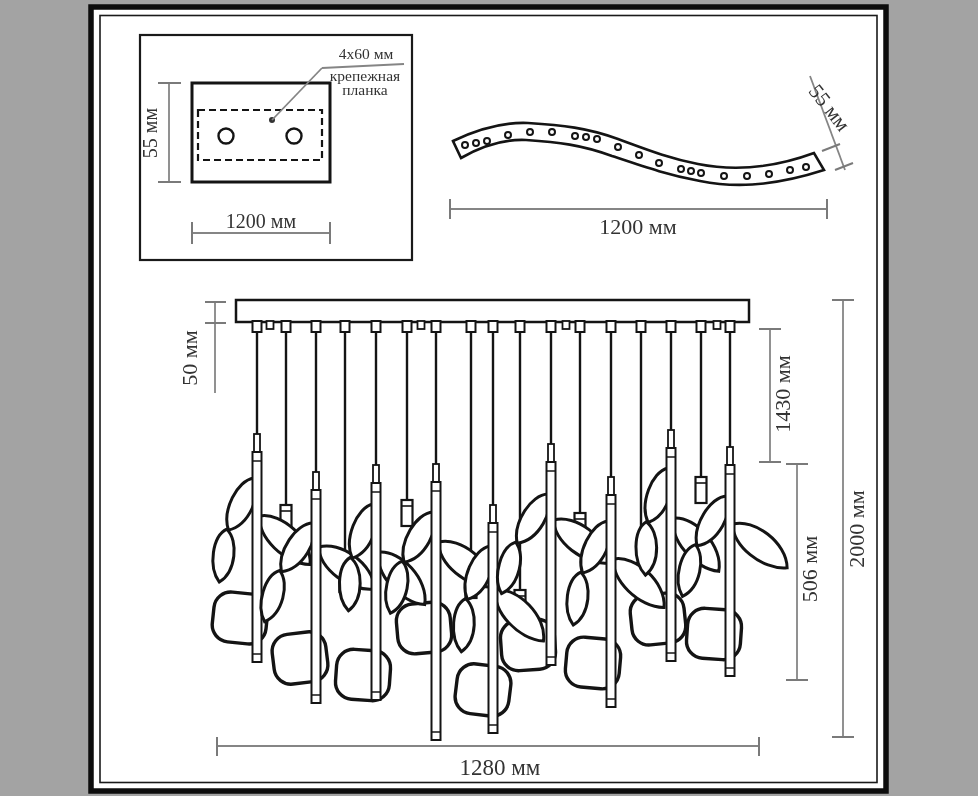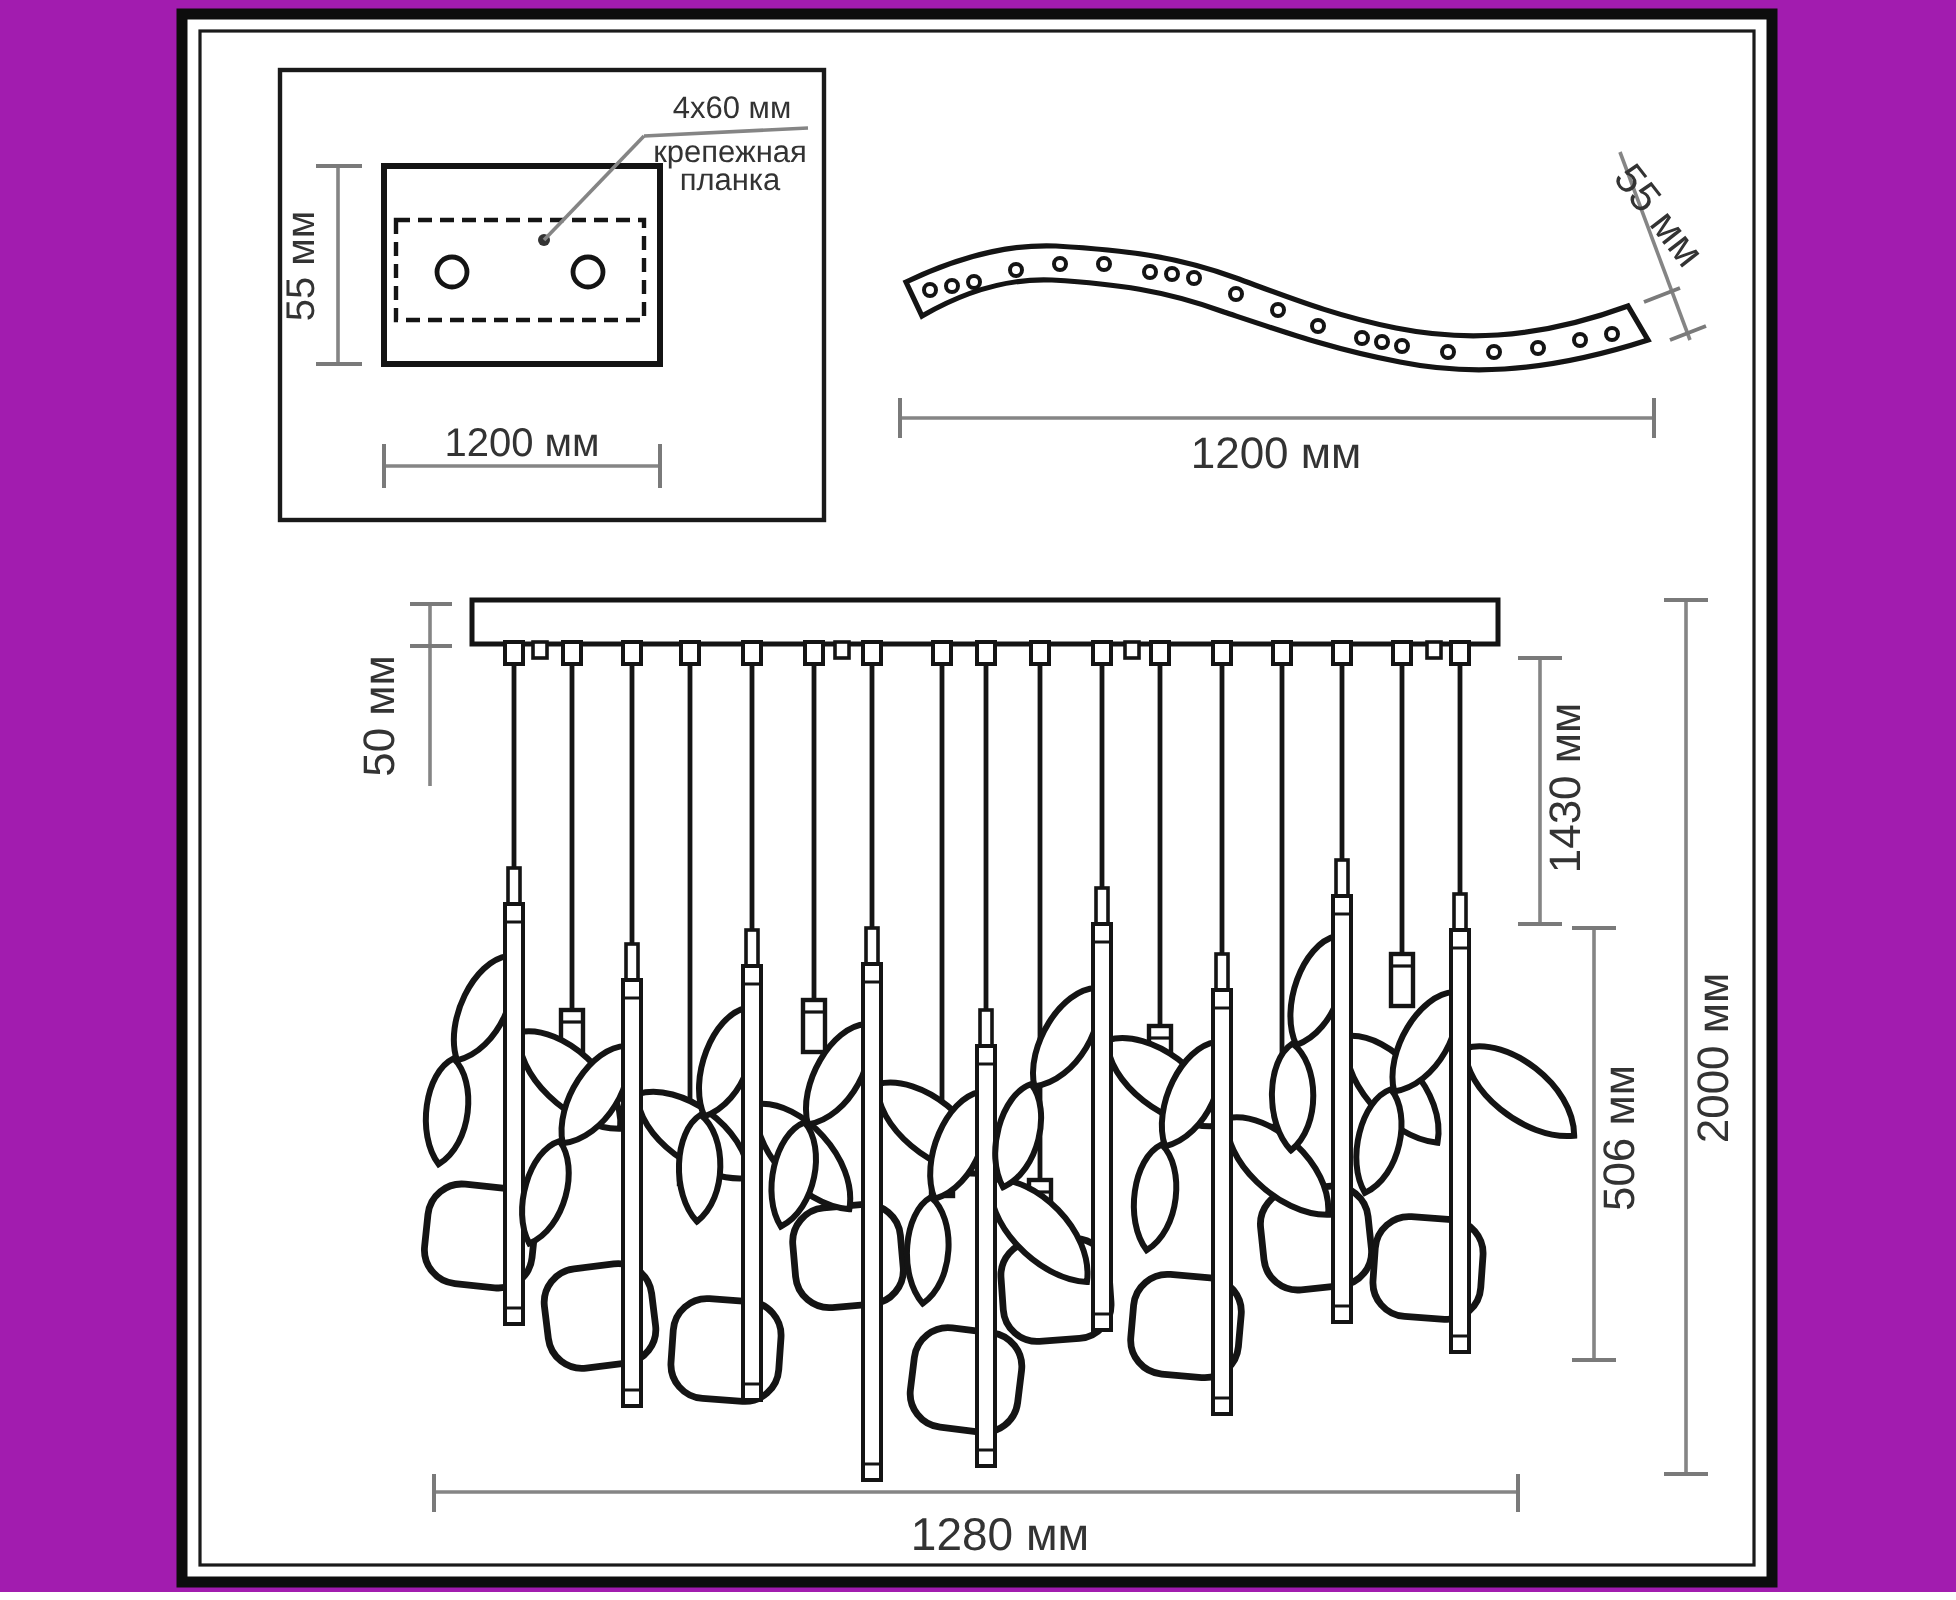--- a/index.html
+++ b/index.html
@@ -1,17 +1,17 @@
 <!DOCTYPE html>
 <html><head>
 <meta charset="utf-8">
 <style>
   html,body{margin:0;padding:0;background:#ffffff;}
-  .stage{position:relative;width:978px;height:796px;background:#a21caf;
-         font-family:Liberation Sans, sans-serif;}
+  .stage{position:relative;width:978px;height:796px;background:#a3a3a3;
+         font-family:Liberation Serif, serif;}
   svg{position:absolute;left:0;top:0;}
   text{fill:#333;}
   .dim{stroke:#858585;stroke-width:1.8;fill:none;}
   .tick{stroke:#7a7a7a;stroke-width:2;fill:none;}
   .ink{stroke:#141414;fill:none;}
   .lbl{font-size:22px;}
 </style>
 </head>
 <body>
 

